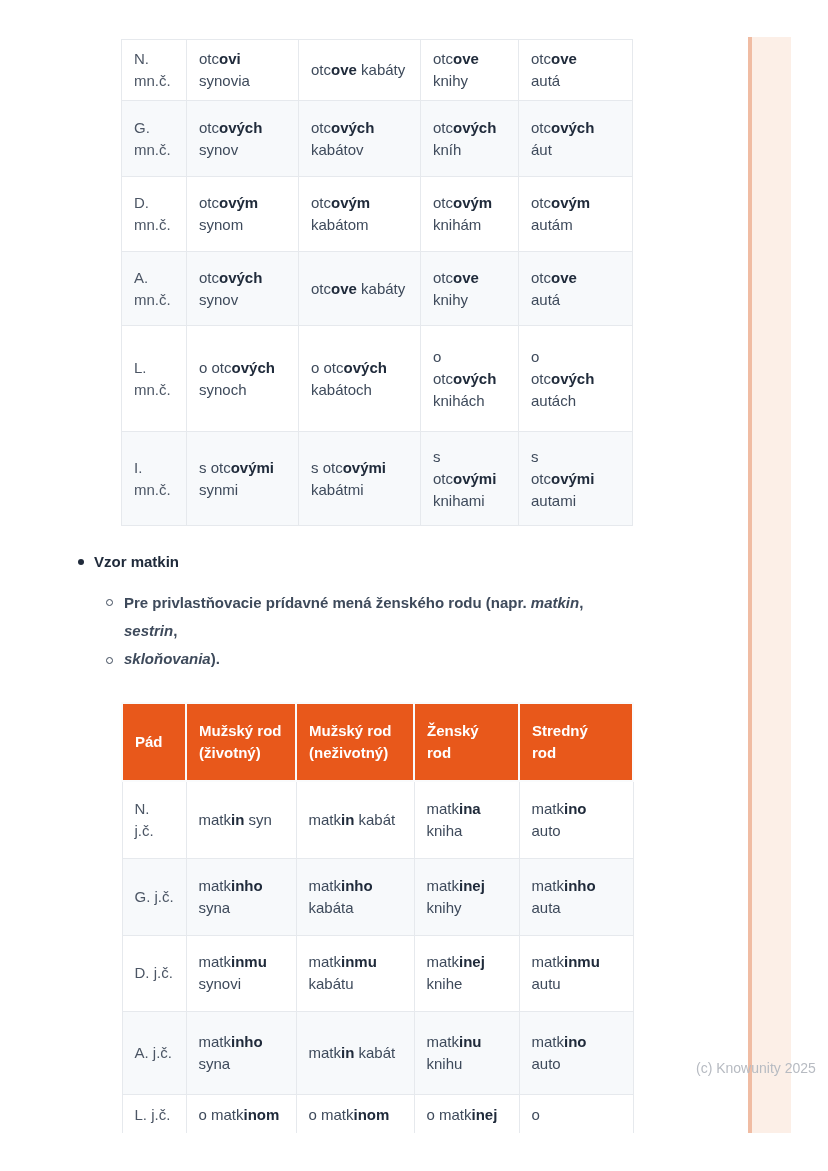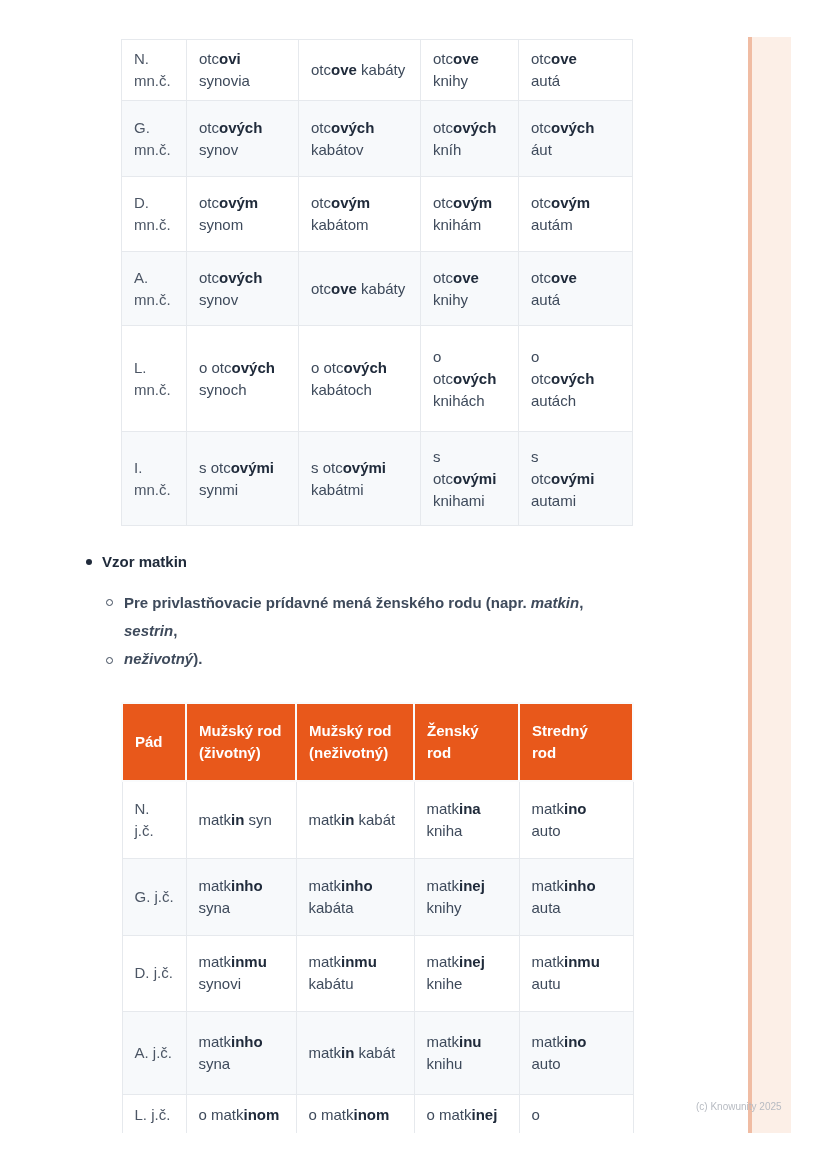--- a/index.html
+++ b/index.html
@@ -76,21 +76,21 @@
   
   .bullet-row {
     position: absolute;
     display: flex;
     align-items: flex-start;
     color: #3E4A5B;
     font-size: 15px;
     z-index: 2;
   }
   #vzor-heading {
-    left: 86px; top: 551px;
+    left: 78px; top: 551px;
     gap: 10px;
     line-height: 22px;
   }
   #vzor-heading b { color: #202B3B; font-weight: 700; }
   .dot {
     flex: 0 0 auto;
     width: 6px; height: 6px;
     border-radius: 50%;
     background: #202B3B;
     margin-top: 8px;
@@ -101,22 +101,22 @@
   .circle {
     flex: 0 0 auto;
     width: 5px; height: 5px;
     border: 1.5px solid #3E4A5B;
     border-radius: 50%;
     margin-top: 10px;
   }
   .subtext i { font-style: italic; }
 
   .watermark {
-    position: absolute; left: 696px; top: 1101px;
-    font-size: 10px;
+    position: absolute; left: 696px; top: 1060px;
+    font-size: 14px;
     color: #B7BBC2;
     z-index: 3;
     white-space: nowrap;
   }
 </style>
 </head>
 <body>
 
 <div class="page">
 
@@ -178,21 +178,21 @@
       </tbody>
   </table>
 
   <div id="vzor-heading" class="bullet-row">
     <span class="dot"></span>
     <b>Vzor matkin</b>
   </div>
 
   <div id="sub1" class="bullet-row sub">
     <span class="circle"></span>
-    <span class="subtext">Pre privlastňovacie prídavné mená ženského rodu (napr. <i>matkin</i>, <i>sestrin</i>,<br><i>neživotný</i>).</span>
+    <span class="subtext">Pre privlastňovacie prídavné mená ženského rodu (napr. <i>matkin</i>, <i>sestrin</i>,<br><i>skloňovania</i>).</span>
   </div>
 
   <div id="sub2" class="bullet-row sub">
     <span class="circle"></span>
   </div>
 
   <table id="table2" class="tbl">
     <colgroup>
       <col style="width:64px">
         <col style="width:110px">

